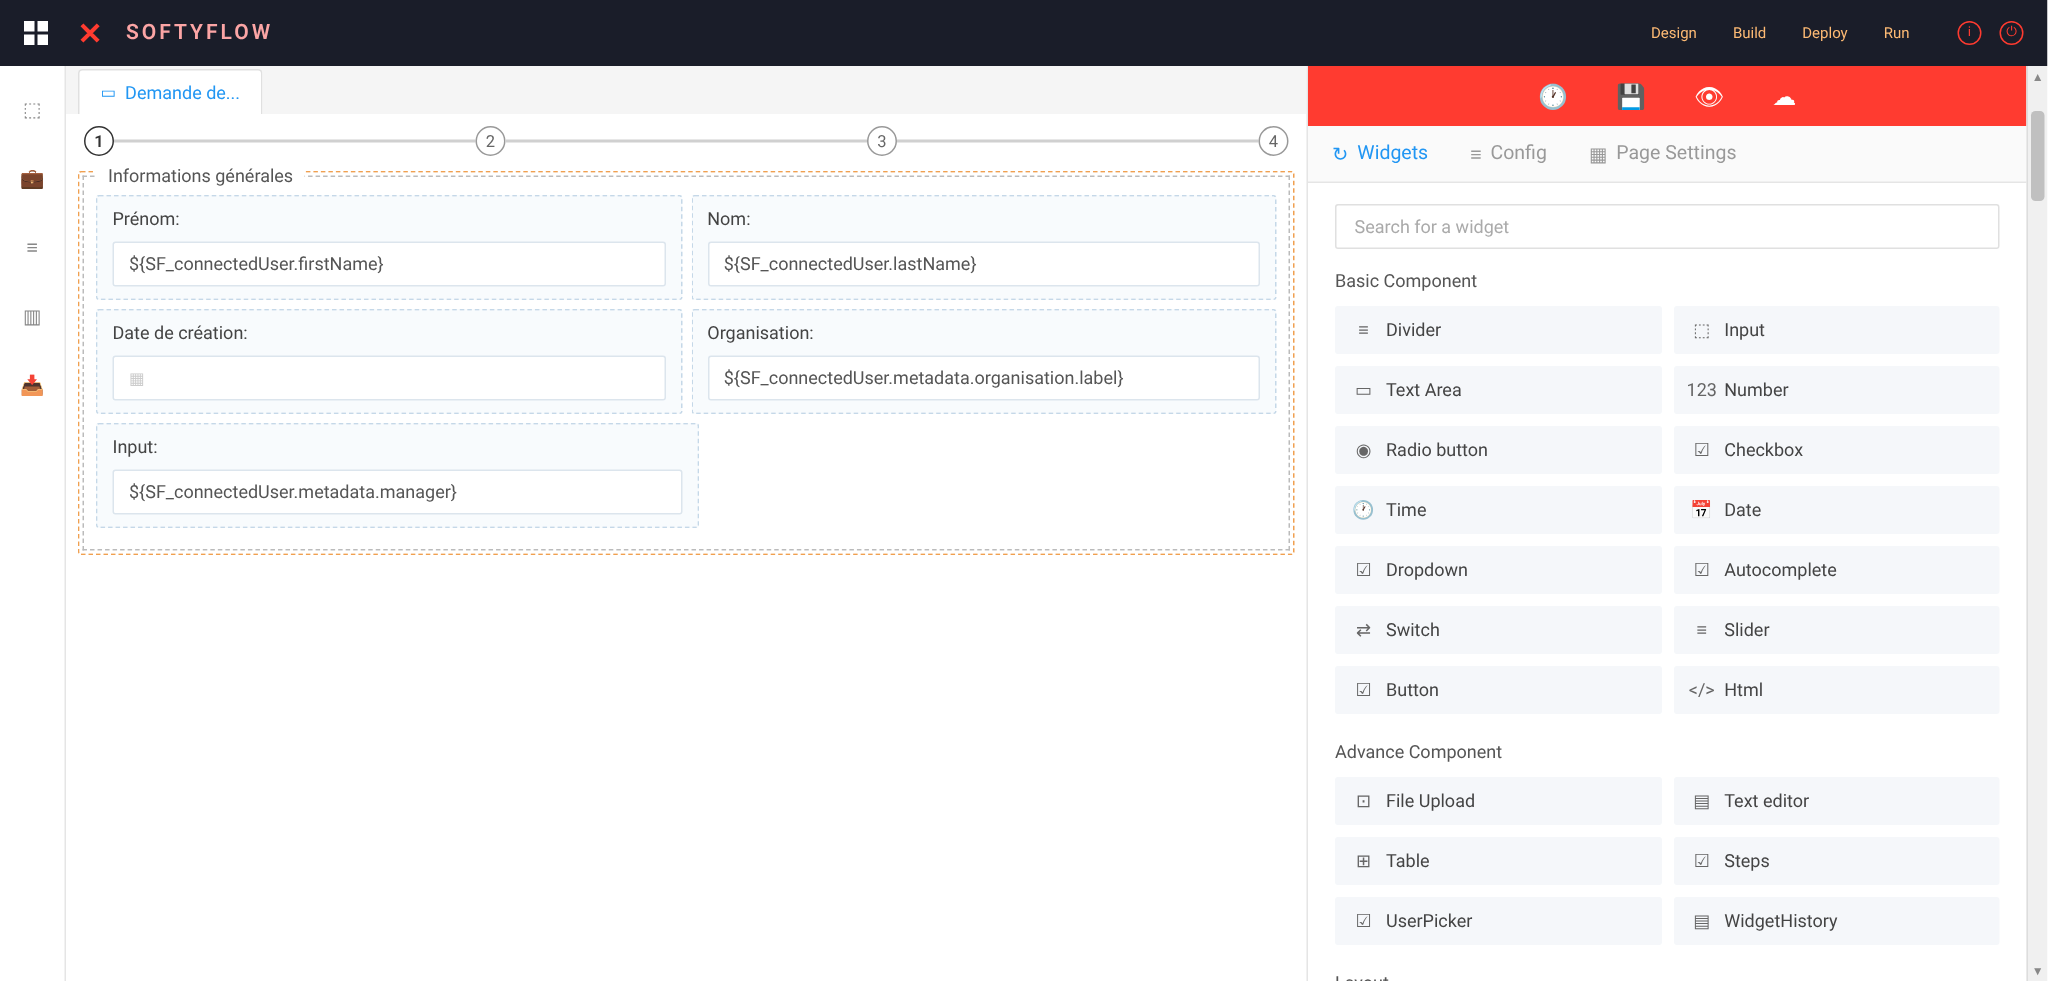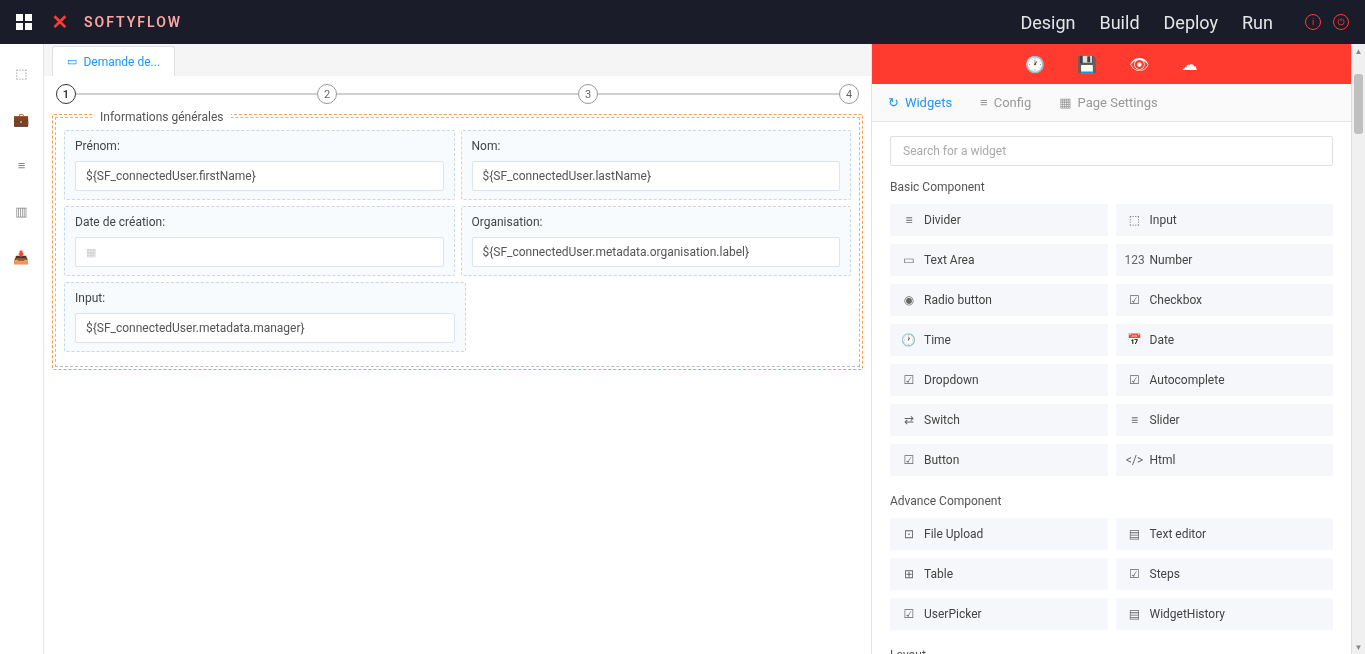--- a/index.html
+++ b/index.html
@@ -6,21 +6,21 @@
 body { font-family: -apple-system, BlinkMacSystemFont, "Segoe UI", Roboto, sans-serif; font-size: 13px; color: #333; background: #fff; overflow: hidden; }
 
 
 .header { height: 44px; background: #1a1d29; display: flex; align-items: center; padding: 0 16px; }
 .header-left { display: flex; align-items: center; gap: 8px; }
 .grid-icon { width: 16px; height: 16px; display: grid; grid-template-columns: 1fr 1fr; grid-template-rows: 1fr 1fr; gap: 2px; }
 .grid-icon span { background: #fff; }
 .logo-x { width: 24px; height: 24px; display: flex; align-items: center; justify-content: center; font-size: 20px; color: #ff3b30; font-weight: bold; margin-left: 8px; }
 .logo-text { color: #fca5a5; font-weight: 600; letter-spacing: 2px; font-size: 14px; margin-left: 4px; }
 .header-right { margin-left: auto; display: flex; align-items: center; gap: 24px; }
-.header-link { color: #e5e5e5; font-size: 18px; text-decoration: none; cursor: pointer; }
+.header-link { color: #fdba74; font-size: 10px; text-decoration: none; cursor: pointer; }
 .header-icons { display: flex; gap: 12px; margin-left: 8px; }
 .header-icon { width: 16px; height: 16px; border: 1.5px solid #ff3b30; border-radius: 50%; display: flex; align-items: center; justify-content: center; color: #ff3b30; font-size: 9px; }
 
 
 .main { display: flex; height: calc(100vh - 44px); }
 .sidebar-left { width: 44px; background: #fff; border-right: 1px solid #e5e5e5; display: flex; flex-direction: column; align-items: center; padding-top: 20px; gap: 28px; }
 .sidebar-icon { width: 18px; height: 18px; display: flex; align-items: center; justify-content: center; color: #888; cursor: pointer; }
 
 .center { flex: 1; display: flex; flex-direction: column; background: #f5f5f5; overflow: hidden; }
 .tabs { height: 32px; background: #f5f5f5; display: flex; align-items: flex-end; padding-left: 8px; }
@@ -29,21 +29,21 @@
 
 .canvas { flex: 1; background: #fff; padding: 8px; overflow-y: auto; }
 .stepper { display: flex; align-items: center; margin-bottom: 10px; padding: 0 4px; }
 .step { width: 20px; height: 20px; border: 1.5px solid #999; border-radius: 50%; display: flex; align-items: center; justify-content: center; font-size: 11px; color: #666; background: #fff; flex-shrink: 0; }
 .step.active { border-color: #333; color: #333; font-weight: 600; }
 .step-line { flex: 1; height: 2px; background: #d0d0d0; }
 
 .form-section { border: 1px dashed #f0a050; border-radius: 2px; margin-bottom: 14px; padding: 0; }
 .form-section.gray { border-color: #bbb; }
 .section-inner { border: 1px dashed #bbb; margin: 2px; padding: 12px 8px 8px; position: relative; }
-.fieldset-label { position: absolute; top: -8px; left: 36px; background: #fff; padding: 0 8px; font-size: 12px; color: #555; }
+.fieldset-label { position: absolute; top: -8px; left: 8px; background: #fff; padding: 0 8px; font-size: 12px; color: #555; }
 
 .form-row { display: flex; gap: 6px; margin-bottom: 6px; }
 .form-cell { flex: 1; border: 1px dashed #c5d8e8; background: #f8fbfd; padding: 8px 10px; border-radius: 2px; }
 .form-label { font-size: 12px; color: #444; margin-bottom: 8px; display: block; }
 .form-input { width: 100%; height: 30px; border: 1px solid #dce5ed; background: #fff; padding: 0 10px; font-size: 12px; color: #555; border-radius: 2px; display: flex; align-items: center; }
 .form-input.placeholder { color: #aaa; }
 
 
 .panel-right { width: 480px; border-left: 1px solid #e5e5e5; display: flex; flex-direction: column; background: #fff; }
 .panel-toolbar { height: 40px; background: #ff3b30; display: flex; align-items: center; justify-content: center; gap: 32px; }

